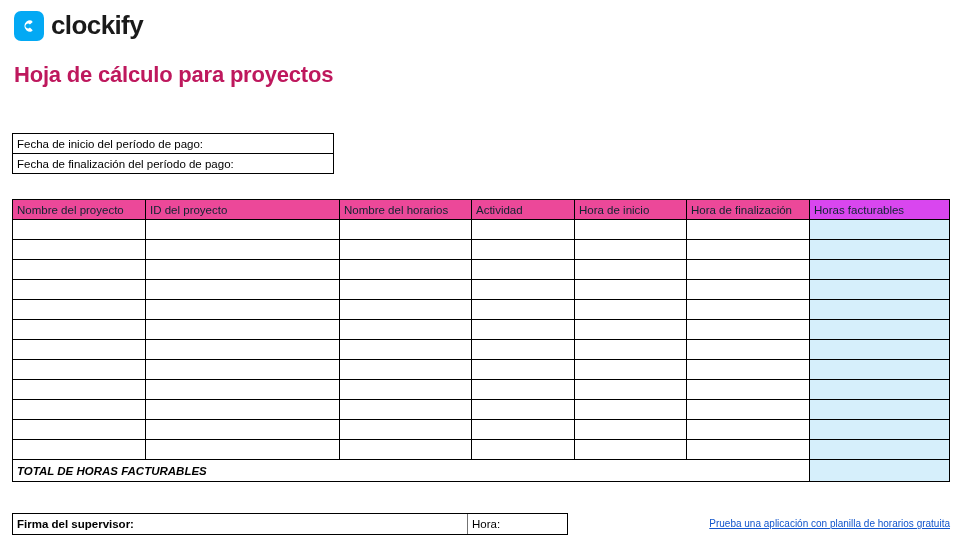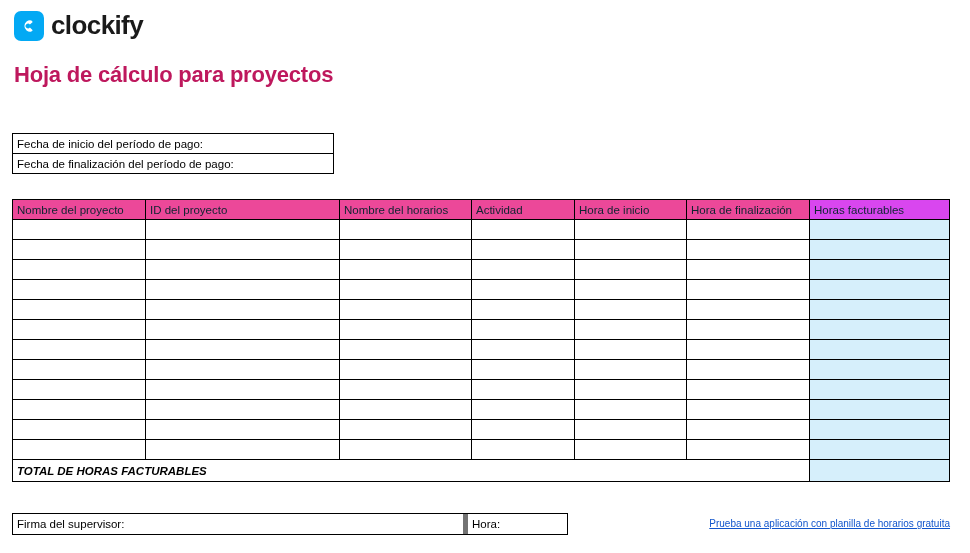--- a/index.html
+++ b/index.html
@@ -130,24 +130,25 @@
     top: 513px;
     width: 556px;
     height: 22px;
     border: 1px solid #000;
     box-sizing: border-box;
     display: flex;
     font-size: 11.5px;
   }
   .sig-left {
     flex: 0 0 455px;
-    border-right: 5px solid #737373;
+    border-right: 1px solid #737373;
     padding-left: 4px;
     line-height: 20px;
     box-sizing: border-box;
+    font-weight: bold;
   }
   .sig-right {
     flex: 1;
     padding-left: 4px;
     line-height: 20px;
     box-sizing: border-box;
   }
   .footer-link {
     position: absolute;
     right: 20px;

